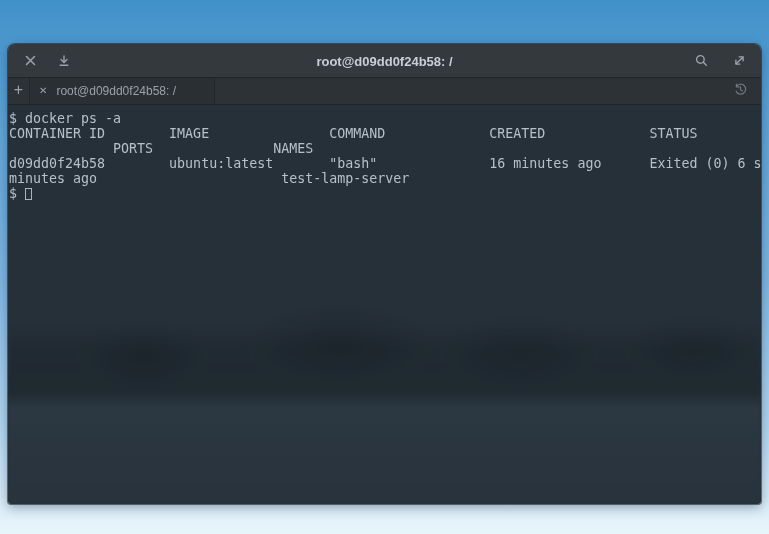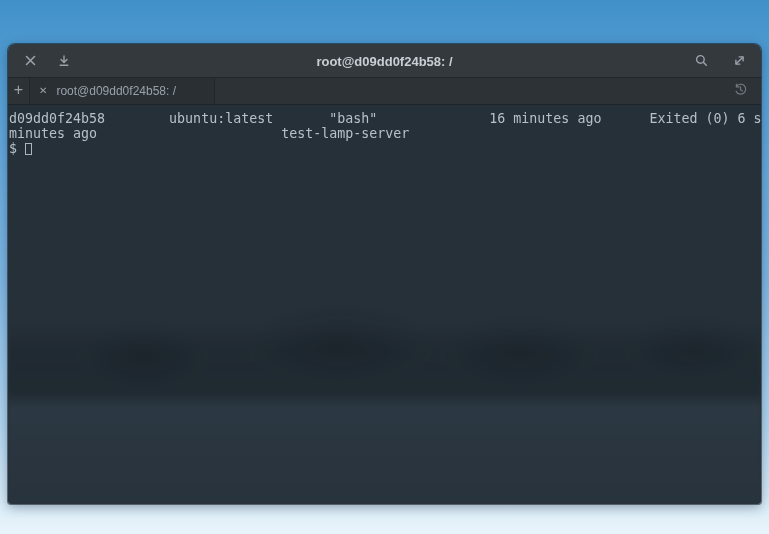--- a/index.html
+++ b/index.html
@@ -155,20 +155,23 @@
               <path d="M3.4 2.2 V4.9 H6.1" stroke="currentColor" stroke-width="1.2" fill="none" stroke-linecap="round" stroke-linejoin="round"></path>
               <path d="M7.5 4.8 V7.7 L9.5 8.9" stroke="currentColor" stroke-width="1.2" fill="none" stroke-linecap="round" stroke-linejoin="round"></path>
             </svg>
         </span>
       </button>
     </div>
 
     <div class="terminal">
       <div class="bleed"></div>
       <div class="term-lines">
+        <div class="tline">$ docker ps -a</div>
+        <div class="tline">CONTAINER ID        IMAGE               COMMAND             CREATED             STATUS</div>
+        <div class="tline">             PORTS               NAMES</div>
         <div class="tline">d09dd0f24b58        ubuntu:latest       "bash"              16 minutes ago      Exited (0) 6 s</div>
         <div class="tline">minutes ago                       test-lamp-server</div>
         <div class="tline"><span>$ </span><span class="cursor"></span></div>
       </div>
     </div>
 
   </div>
 </div>
 
 </body></html>

